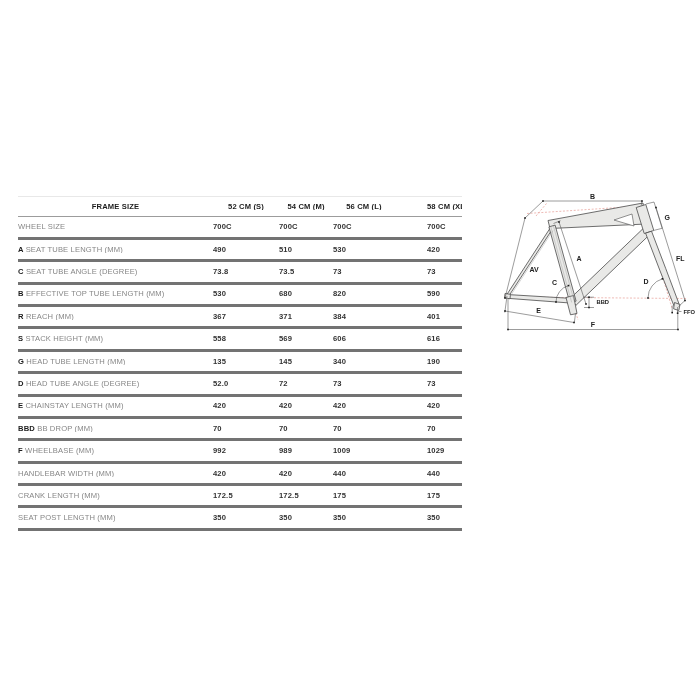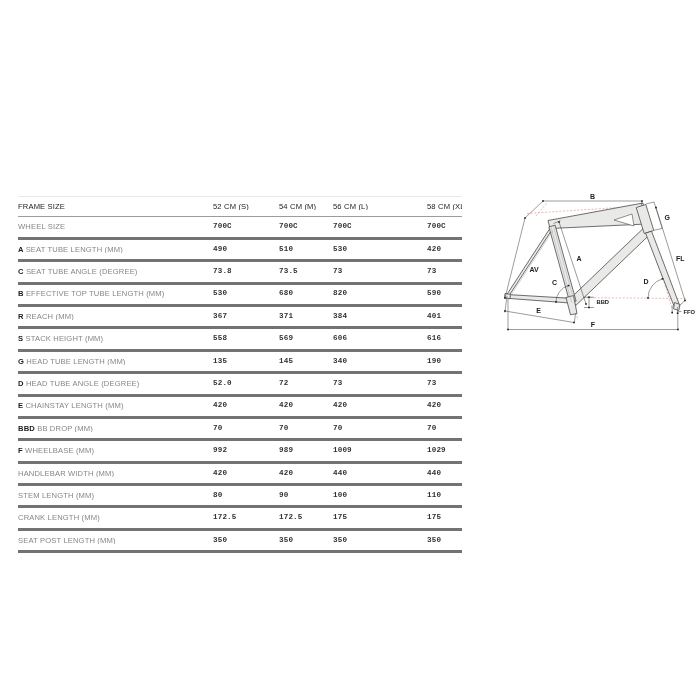--- a/index.html
+++ b/index.html
@@ -11,28 +11,28 @@
   .geo-table{
     position:absolute;left:18px;top:196px;width:444px;
     border-top:1px solid #e8e8e8;
   }
   .trow{
     display:flex;align-items:center;
     height:19.4px;border-bottom:3px solid #737373;
     font-size:7.6px;letter-spacing:.15px;line-height:1;
   }
   .trow.header{border-bottom:1px solid #9c9c9c;}
-  .trow.header .cell{font-weight:normal;color:#1c1c1c;}
+  .trow.header .cell{font-weight:bold;color:#1c1c1c;text-align:center;}
   .cell{white-space:nowrap;overflow:hidden;}
   .cell.lbl{width:195px;color:#868686;}
   .cell.v1{width:66px;}
   .cell.v2{width:54px;}
   .cell.v3{width:62px;}
   .cell.v4{flex:1;padding-left:32px;}
-  .cell.val{font-weight:bold;color:#323232;font-family:Liberation Mono, monospace;}
+  .cell.val{font-weight:bold;color:#323232;}
   .prefix{font-weight:bold;color:#1c1c1c;}
   .diagram{position:absolute;left:480px;top:172px;width:220px;height:170px;}
   .dim-label{font:bold 7px "Liberation Sans","DejaVu Sans",sans-serif;fill:#222222;}
   .dim-label.small{font-size:5.8px;}
 </style>
 </head>
 <body>
 
 <div class="geo-table">
   <div class="trow header">
@@ -119,27 +119,20 @@
         <div class="cell val v2">989</div>
         <div class="cell val v3">1009</div>
         <div class="cell val v4">1029</div>
       </div>
       <div class="trow">
         <div class="cell lbl">HANDLEBAR WIDTH (MM)</div>
         <div class="cell val v1">420</div>
         <div class="cell val v2">420</div>
         <div class="cell val v3">440</div>
         <div class="cell val v4">440</div>
-      </div>
-      <div class="trow">
-        <div class="cell lbl">STEM LENGTH (MM)</div>
-        <div class="cell val v1">80</div>
-        <div class="cell val v2">90</div>
-        <div class="cell val v3">100</div>
-        <div class="cell val v4">110</div>
       </div>
       <div class="trow">
         <div class="cell lbl">CRANK LENGTH (MM)</div>
         <div class="cell val v1">172.5</div>
         <div class="cell val v2">172.5</div>
         <div class="cell val v3">175</div>
         <div class="cell val v4">175</div>
       </div>
       <div class="trow">
         <div class="cell lbl">SEAT POST LENGTH (MM)</div>

